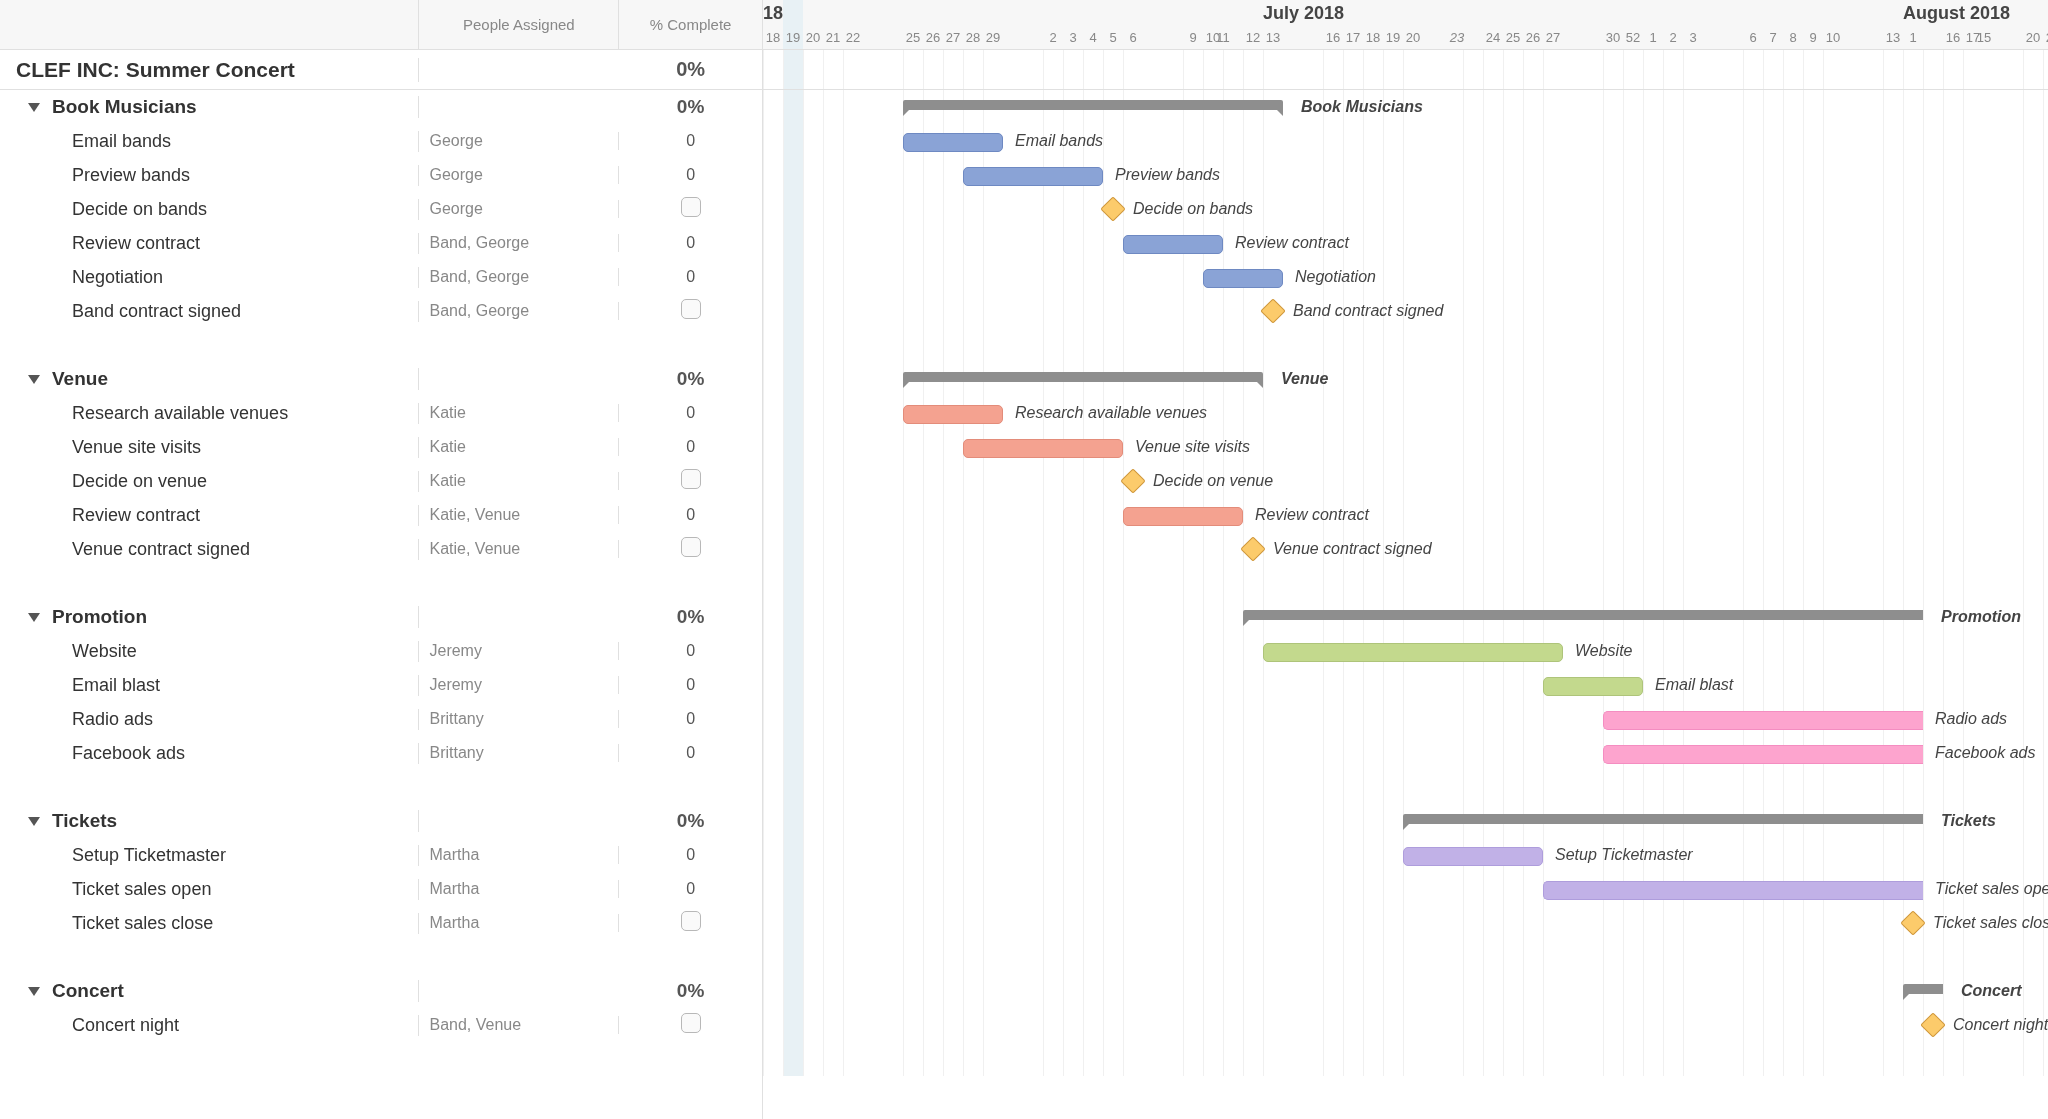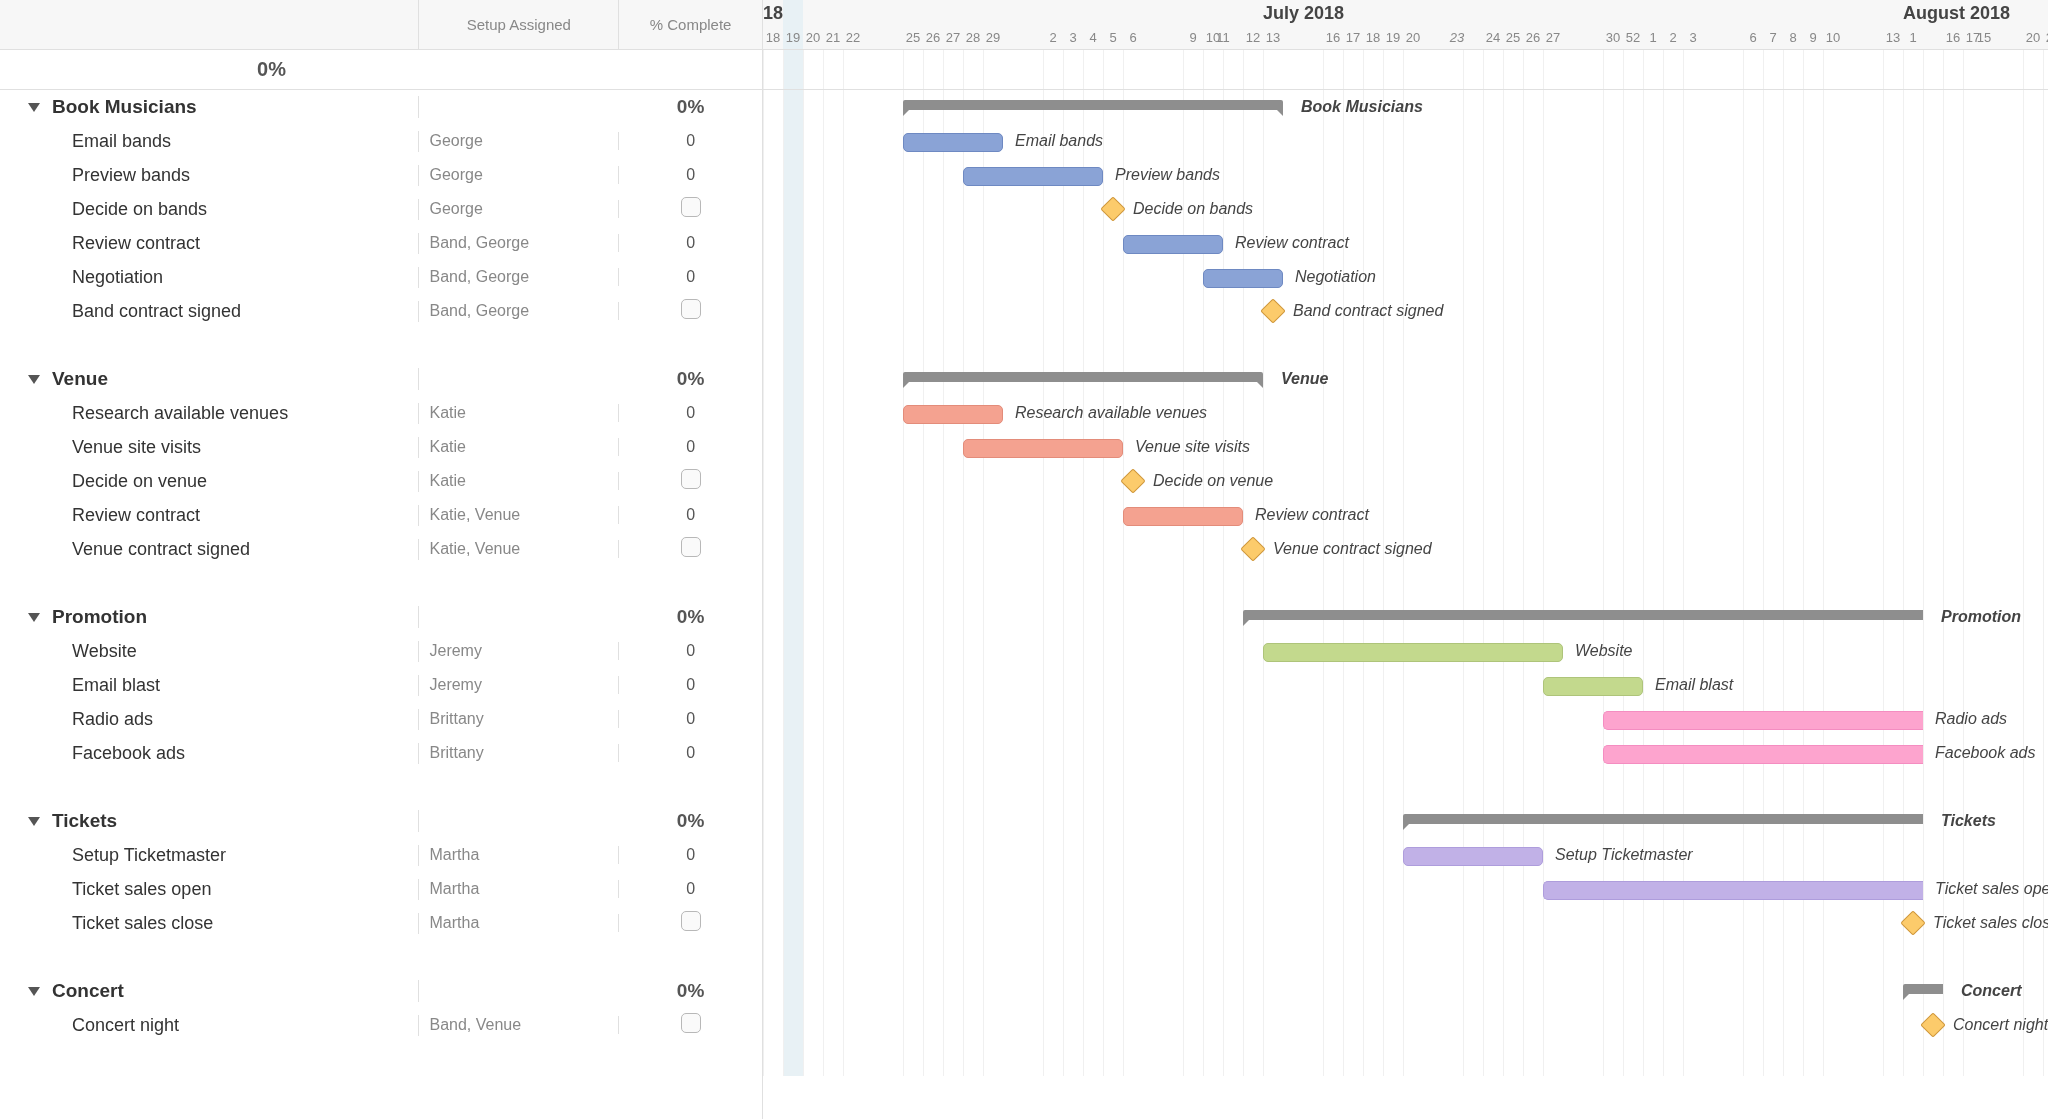--- a/index.html
+++ b/index.html
@@ -79,25 +79,28 @@
 .barlabel{position:absolute;top:8px;font-style:italic;color:#444;font-size:16px;white-space:nowrap;}
 .barlabel.bold{font-weight:700;}
 </style>
 </head>
 <body>
 
 <div class="app">
   <div class="left">
     <div class="lhead">
       <div class="c1"></div>
-      <div class="c2">Setup Assigned</div>
+      <div class="c2">People Assigned</div>
       <div class="c3">% Complete</div>
     </div>
     <div class="lbody" id="lbody">
         <div class="lrow project">
+          <div class="c1">
+            <span>CLEF INC: Summer Concert</span>
+          </div>
    <div class="c2"></div>
    <div class="c3"><span>0%</span></div>
         </div>
         <div class="lrow group">
           <div class="c1">
             <span class="tri"></span>
             <span>Book Musicians</span>
           </div>
      <div class="c2"></div>
      <div class="c3"><span>0%</span></div>

